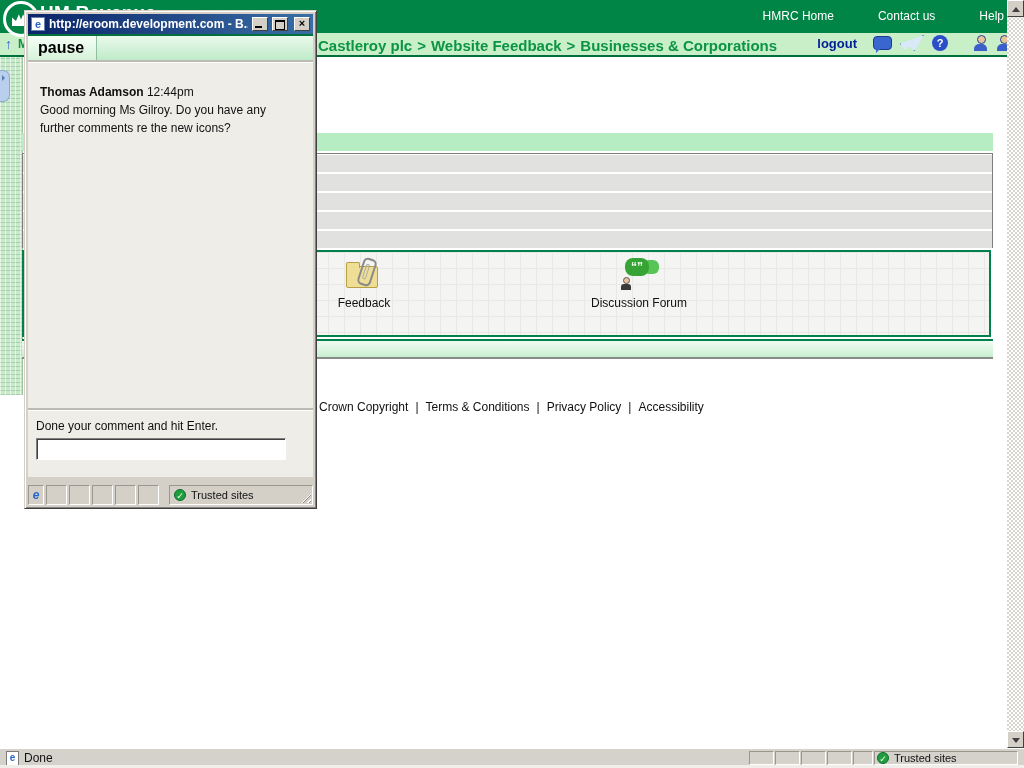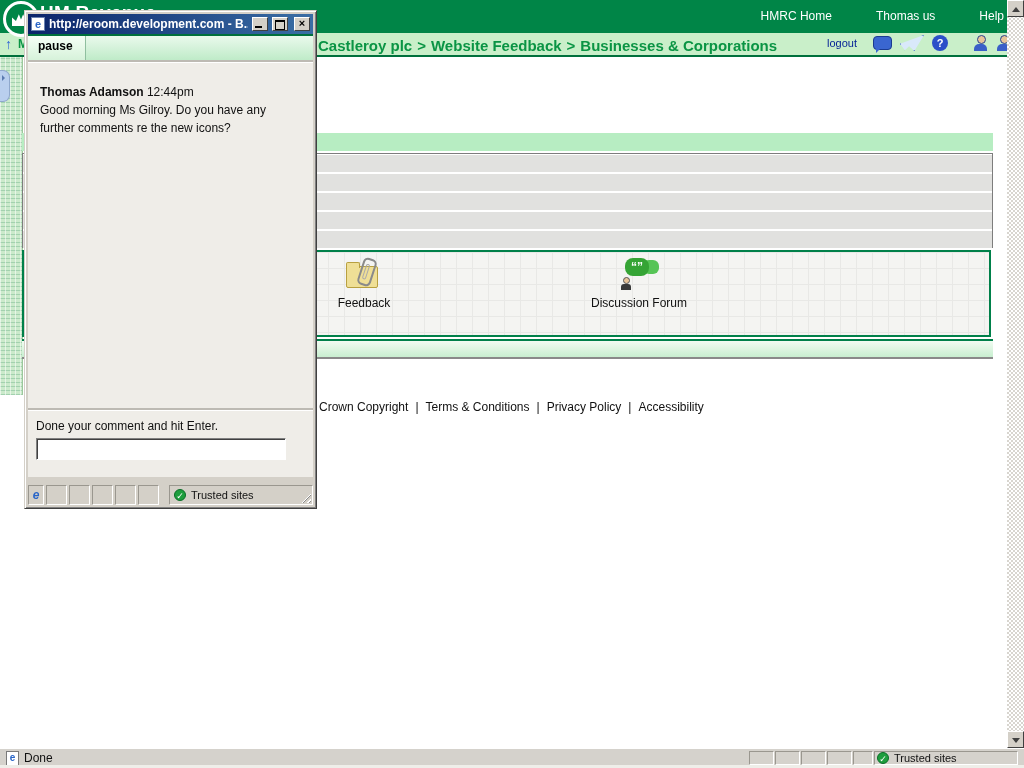--- a/index.html
+++ b/index.html
@@ -17,21 +17,21 @@
   .hdr-links a{color:#fff;font-size:12px;text-decoration:none;cursor:pointer;}
 
   
   .crumbbar{left:0;top:33px;width:1024px;height:24px;background:#C9EFC9;border-bottom:2px solid #00703C;box-sizing:border-box;}
   .uparrow{position:absolute;left:5px;top:3px;color:#2B5FD6;font-weight:bold;font-size:14px;cursor:pointer;}
   .crumb-partial{position:absolute;left:18px;top:4px;color:#0A9444;font-weight:bold;font-size:12px;}
   .crumbs{position:absolute;left:318px;top:4px;font-size:15px;font-weight:bold;color:#0A9444;white-space:nowrap;}
   .crumbs a{color:#0A9444;text-decoration:none;cursor:pointer;}
   .crumbs .sep{margin:0 5px;}
   .crumb-right{position:absolute;right:14px;top:2px;display:flex;align-items:center;gap:8px;}
-  .logout{color:#001E96;font-weight:normal;font-size:11px;text-decoration:none;cursor:pointer;margin-right:8px;}
+  .logout{color:#001E96;font-weight:bold;font-size:13px;text-decoration:none;cursor:pointer;margin-right:8px;}
   .ic-bubble{width:17px;height:12px;background:#3A66D0;border:1px solid #1B3B90;border-radius:4px;position:relative;cursor:pointer;}
   .ic-bubble:after{content:"";position:absolute;left:2px;bottom:-4px;border:4px solid transparent;border-top-color:#3A66D0;border-left-color:#3A66D0;}
   .ic-plane{width:22px;height:14px;background:#D9E9FA;border:1px solid #2B4FC8;clip-path:polygon(0 55%,100% 0,60% 100%,38% 70%,20% 95%);cursor:pointer;}
   .ic-question{width:16px;height:16px;border-radius:50%;background:#2B4FC8;color:#fff;font-size:11px;font-weight:bold;text-align:center;line-height:16px;cursor:pointer;}
   .person{width:13px;height:16px;position:relative;cursor:pointer;margin-left:2px;}
   .person .p-head{position:absolute;left:3px;top:0;width:7px;height:7px;border-radius:50%;background:#E8C49A;border:1px solid #27408F;}
   .person .p-body{position:absolute;left:0;bottom:0;width:13px;height:7px;border-radius:5px 5px 0 0;background:#3A5FC8;}
 
   
   .leftstrip{left:0;top:57px;width:22px;height:338px;background-color:#CBEACB;border-right:1px solid #9CC79C;
@@ -112,21 +112,21 @@
     box-shadow:inset 1px 1px 0 #fff,inset -1px -1px 0 #808080;
     padding:3px;box-sizing:border-box;display:flex;flex-direction:column;}
   .titlebar{height:20px;background:linear-gradient(90deg,#0A246A,#3A6EA5);display:flex;align-items:center;padding:0 3px;gap:4px;flex:0 0 auto;}
   .title-ie{width:14px;height:14px;background:#fff;border:1px solid #6a82b0;font-size:11px;font-weight:bold;color:#2965C8;text-align:center;line-height:13px;box-sizing:border-box;}
   .titletext{color:#fff;font-size:12px;font-weight:bold;white-space:nowrap;overflow:hidden;flex:1;}
   .wbtn{width:16px;height:14px;background:#D4D0C8;border:1px solid;border-color:#fff #404040 #404040 #fff;box-sizing:border-box;position:relative;cursor:pointer;flex:0 0 auto;}
   .wbtn.minb:after{content:"";position:absolute;left:2px;bottom:2px;width:7px;height:2px;background:#000;}
   .wbtn.maxb:after{content:"";position:absolute;left:2px;top:2px;width:8px;height:7px;border:1px solid #000;border-top-width:2px;}
   .wbtn.closeb{margin-left:2px;font-size:11px;font-weight:bold;line-height:11px;text-align:center;color:#000;}
   .pausebar{height:24px;flex:0 0 auto;border-top:2px solid #00703C;background:linear-gradient(180deg,#EAF9EC,#BFEBC8);display:flex;align-items:stretch;}
-  .pausetab{padding:3px 12px 0 10px;background:linear-gradient(180deg,#F6FFF6,#D6F2DA);border-right:1px solid #8FBF9F;font-size:12px;font-weight:bold;color:#000;cursor:pointer;}
+  .pausetab{padding:3px 12px 0 10px;background:linear-gradient(180deg,#F6FFF6,#D6F2DA);border-right:1px solid #8FBF9F;font-size:16px;font-weight:bold;color:#000;cursor:pointer;}
   .members{flex:0 0 104px;background:#EFEDE8;padding:18px 12px 0 12px;font-size:12px;color:#111;line-height:18px;box-sizing:border-box;}
   .members .inner{width:240px;}
   .pdivider{flex:0 0 2px;background:#BDBAB3;border-bottom:1px solid #fff;}
   .chatlog{flex:1 1 auto;background:#EFEDE8;padding:20px 12px 0 12px;font-size:12px;color:#111;line-height:18px;box-sizing:border-box;}
   .chatmsg{width:252px;}
   .chatauthor{font-weight:bold;}
   .inputarea{flex:0 0 66px;background:#EFEDE8;padding:8px 0 0 8px;box-sizing:border-box;}
   .inputlabel{font-size:12px;color:#111;margin-bottom:5px;}
   .commentinput{width:242px;height:18px;border:1px solid;border-color:#808080 #fff #fff #808080;box-shadow:inset 1px 1px 0 #404040;background:#fff;font-size:12px;padding:1px 3px;box-sizing:content-box;outline:none;}
   .facegap{flex:0 0 8px;}
@@ -140,21 +140,21 @@
     background:repeating-linear-gradient(135deg,transparent 0 2px,#fff 2px 3px,#8a8a8a 3px 4px);cursor:nwse-resize;}
 </style>
 </head>
 <body>
 
 <div class="screen">
 
   <div class="abs hdr">
     <div class="hdr-links" style="position:absolute;gap:44px;">
       <a>HMRC Home</a>
-      <a>Thomas us</a>
+      <a>Contact us</a>
       <a>Help</a>
     </div>
   </div>
   <div class="abs logo-text">HM Revenue</div>
   <div class="abs logo-ring">
     <div class="crown"></div>
   </div>
 
   <div class="abs crumbbar">
     <span class="uparrow">↑</span>

